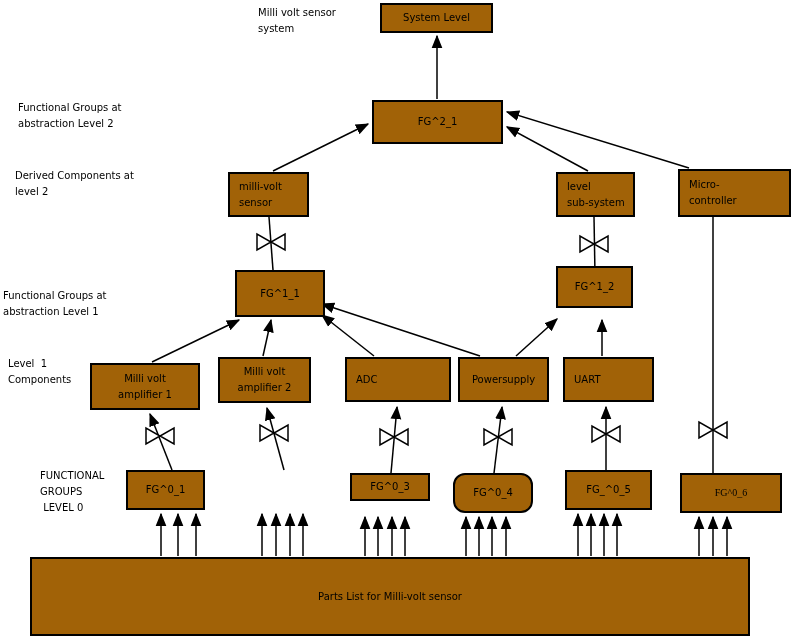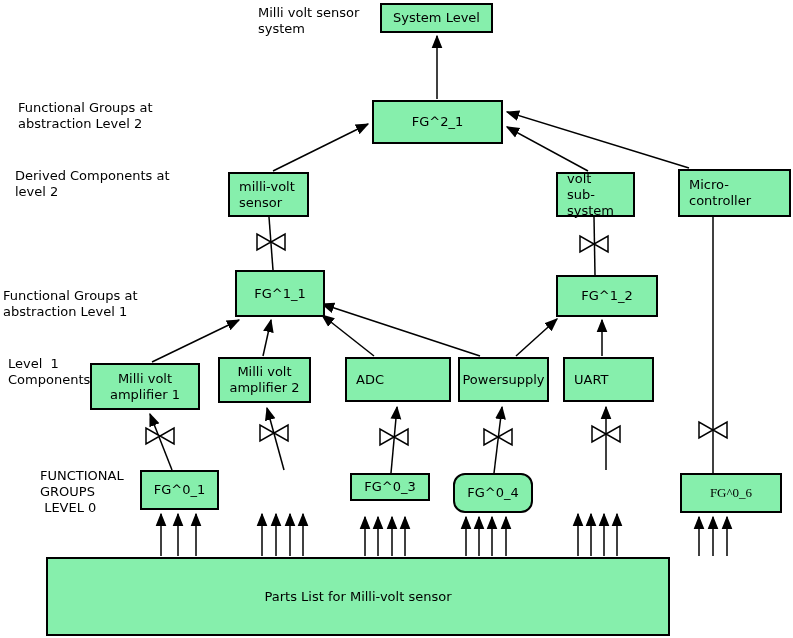--- a/index.html
+++ b/index.html
@@ -1,23 +1,23 @@
 <!DOCTYPE html>
 <html><head>
 <meta charset="utf-8">
 <style>
   html,body{margin:0;padding:0;background:#ffffff;}
   .canvas{
     position:relative;width:793px;height:638px;background:#ffffff;
     font-family:"DejaVu Sans","Liberation Sans",sans-serif;
-    font-size:13px;color:#000;overflow:hidden;
+    font-size:10px;color:#000;overflow:hidden;
   }
   .connectors{position:absolute;left:0;top:0;width:793px;height:638px;}
   .box{
-    position:absolute;border:2px solid #000;background:#86efac;
+    position:absolute;border:2px solid #000;background:#a16207;
     display:flex;align-items:center;justify-content:center;
     text-align:center;white-space:pre-line;line-height:16px;
     box-sizing:border-box;
   }
   .box.left{justify-content:flex-start;text-align:left;padding-left:9px;}
   .lbl{position:absolute;white-space:pre;line-height:16px;}
 </style>
 </head>
 <body>
 
@@ -108,36 +108,37 @@
 Components</div>
   <div class="lbl" style="left:0px;top:468px;padding-left:40px;">FUNCTIONAL
 GROUPS
  LEVEL 0</div>
 
   <div class="box" style="left:380px;top:3px;width:113px;height:30px;">System Level</div>
   <div class="box" style="left:372px;top:100px;width:131px;height:44px;">FG^2_1</div>
 
   <div class="box left" style="left:228px;top:172px;width:81px;height:45px;">milli-volt
 sensor</div>
-  <div class="box left" style="left:556px;top:172px;width:79px;height:45px;">volt
+  <div class="box left" style="left:556px;top:172px;width:79px;height:45px;">level
 sub-system</div>
   <div class="box left" style="left:678px;top:169px;width:113px;height:48px;">Micro-
 controller</div>
 
   <div class="box" style="left:235px;top:270px;width:90px;height:47px;">FG^1_1</div>
-  <div class="box" style="left:556px;top:275px;width:102px;height:42px;">FG^1_2</div>
+  <div class="box" style="left:556px;top:266px;width:77px;height:42px;">FG^1_2</div>
 
   <div class="box" style="left:90px;top:363px;width:110px;height:47px;">Milli volt
 amplifier 1</div>
   <div class="box" style="left:218px;top:357px;width:93px;height:46px;">Milli volt
 amplifier 2</div>
   <div class="box left" style="left:345px;top:357px;width:106px;height:45px;">ADC</div>
   <div class="box left" style="left:563px;top:357px;width:91px;height:45px;">UART</div>
   <div class="box" style="left:458px;top:357px;width:91px;height:45px;">Powersupply</div>
 
-  <div class="box" style="left:140px;top:470px;width:79px;height:40px;">FG^0_1</div>
+  <div class="box" style="left:126px;top:470px;width:79px;height:40px;">FG^0_1</div>
   <div class="box" style="left:350px;top:473px;width:80px;height:28px;">FG^0_3</div>
   <div class="box" style="left:453px;top:473px;width:80px;height:40px;border-radius:12px;">FG^0_4</div>
+  <div class="box" style="left:565px;top:470px;width:87px;height:40px;">FG_^0_5</div>
   <div class="box" style="left:680px;top:473px;width:102px;height:40px;font-family:Liberation Serif, serif;">FG^0_6</div>
 
-  <div class="box" style="left:30px;top:557px;width:624px;height:79px;margin-left:16px;">Parts List for Milli-volt sensor</div>
+  <div class="box" style="left:30px;top:557px;width:720px;height:79px;">Parts List for Milli-volt sensor</div>
 
 </div>
 
 </body></html>

